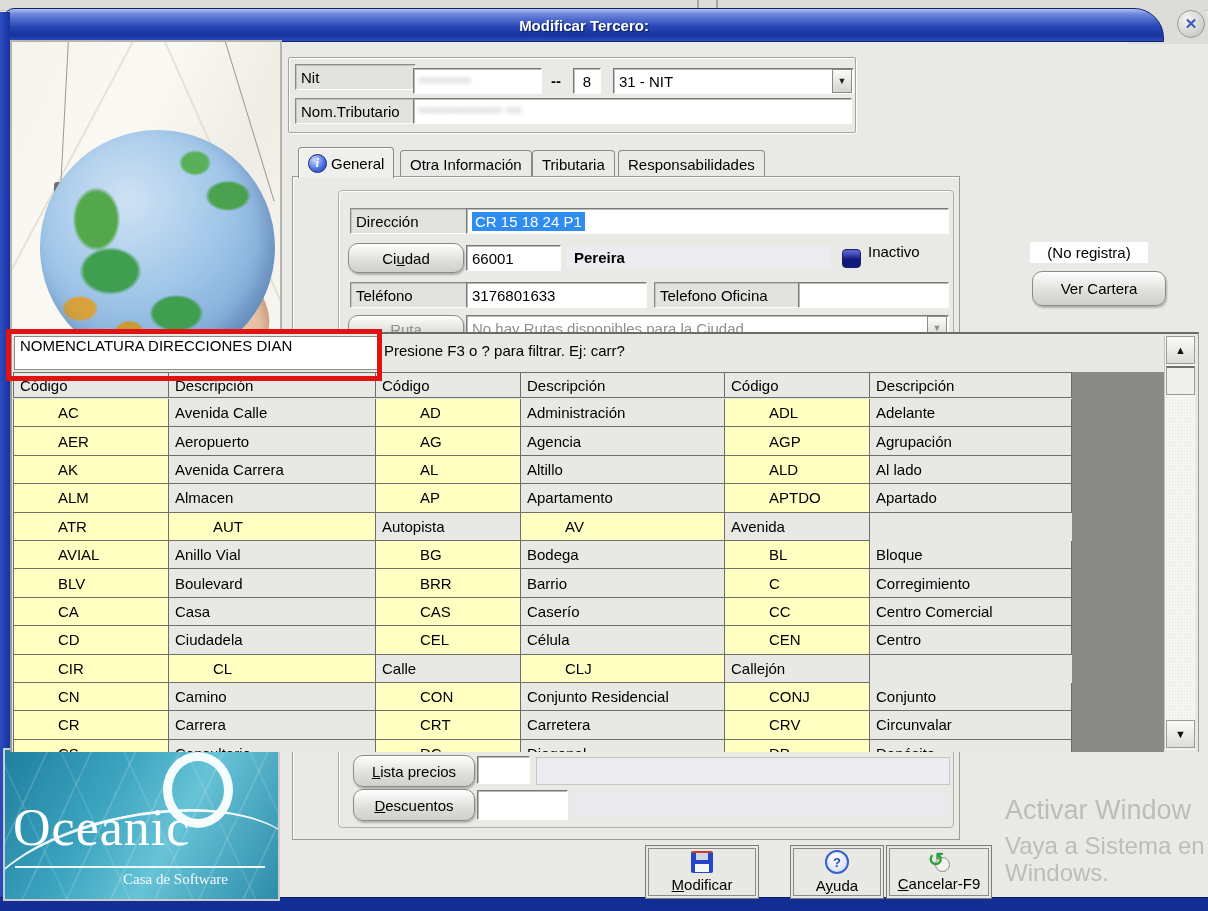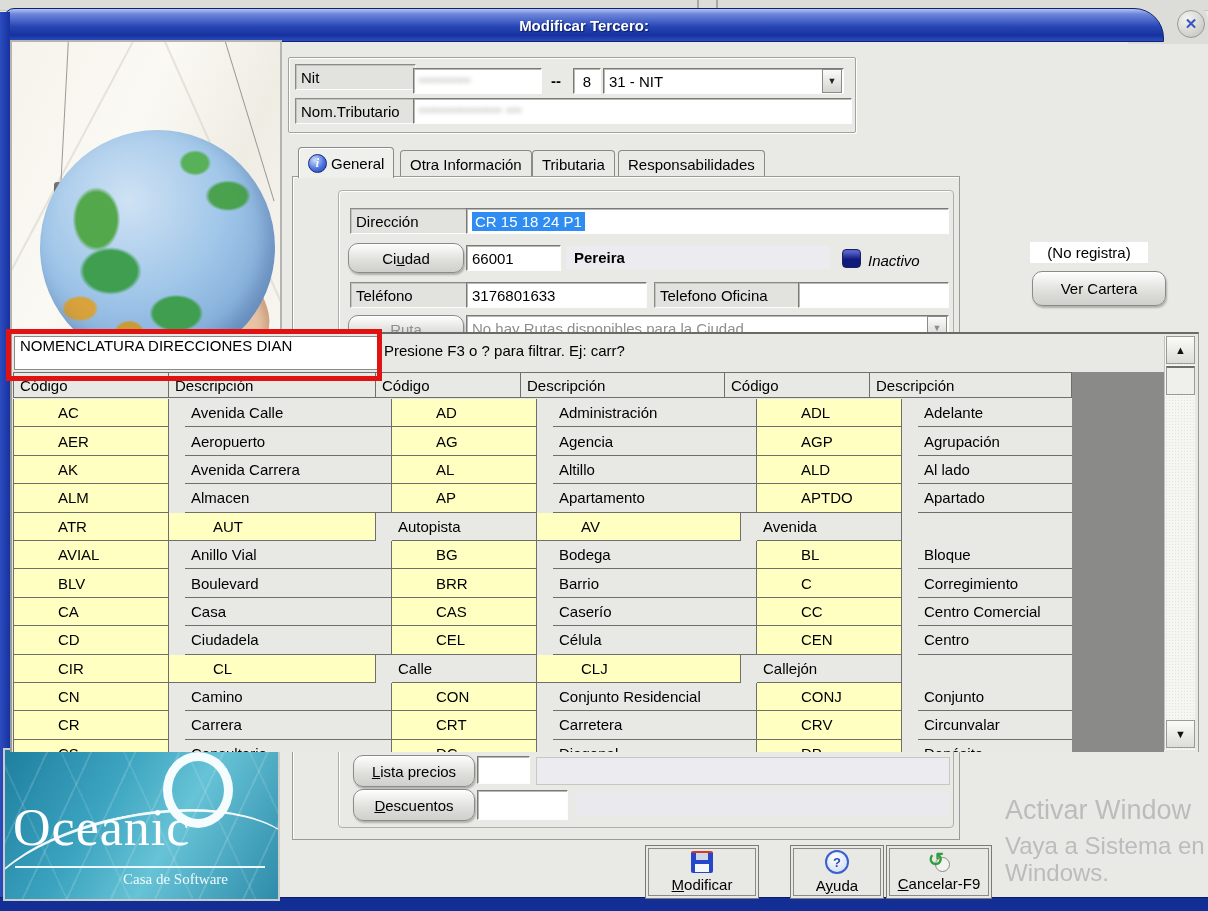--- a/index.html
+++ b/index.html
@@ -79,21 +79,21 @@
   .ov-head{position:absolute;left:1px;top:38px;display:flex;}
   .ov-head>div{height:26px;background:#e8e8e4;border:1px solid #6e6e6a;border-left:none;
     display:flex;align-items:center;padding-left:6px;box-sizing:border-box;}
   .ov-head>div:first-child{border-left:1px solid #6e6e6a;}
   .ov-body{position:absolute;left:1px;top:65px;height:353px;overflow:hidden;}
   .trow{display:flex;}
   .tcell{height:28.4px;border-right:1px solid #6e6e6a;border-bottom:1px solid #6e6e6a;
     display:flex;align-items:center;padding-left:6px;box-sizing:border-box;font-size:15px;}
   .trow .tcell:first-child{border-left:1px solid #6e6e6a;}
   .tcell.code{background:#ffffc2;padding-left:44px;}
-  .tcell.desc{background:#e8e8e4;margin-left:16px;}
+  .tcell.desc{background:#e8e8e4;}
   .ov-head>div:nth-child(1),.trow>div:nth-child(1){width:156px;}
   .ov-head>div:nth-child(2),.trow>div:nth-child(2){width:207px;}
   .ov-head>div:nth-child(3),.trow>div:nth-child(3){width:145px;}
   .ov-head>div:nth-child(4),.trow>div:nth-child(4){width:204px;}
   .ov-head>div:nth-child(5),.trow>div:nth-child(5){width:145px;}
   .ov-head>div:nth-child(6),.trow>div:nth-child(6){width:202px;}
   .ov-filler{position:absolute;left:1060px;top:38px;width:92px;height:380px;background:#8a8a88;}
   .ov-scroll{position:absolute;left:1152px;top:2px;width:30px;height:414px;background:#f5f5f2;
     background-image:radial-gradient(#e2e2de 1px,transparent 1px);background-size:3px 3px;border-left:1px solid #c2c2be;}
   .sb-btn{position:absolute;left:1px;width:27px;height:26px;background:linear-gradient(#fbfbf8,#dcdcd8);
@@ -168,21 +168,21 @@
     <div class="abs lab" style="left:6px;top:6px;width:114px;height:24px;">
       <span>Nit</span>
     </div>
     <div class="abs sunken fld" style="left:124px;top:10px;width:122px;height:24px;">
       <span class="smudge">••••••••••</span>
     </div>
     <span class="abs" style="left:262px;top:14px;font-weight:bold;">--</span>
     <div class="abs sunken fld" style="left:284px;top:10px;width:26px;height:24px;justify-content:center;padding-left:0;">
       <span>8</span>
     </div>
-    <div class="abs sunken fld" style="left:314px;top:10px;width:234px;height:24px;">
+    <div class="abs sunken fld" style="left:324px;top:10px;width:234px;height:24px;">
       <span>31 - NIT</span>
       <span class="dd-arrow">▼</span>
     </div>
     <div class="abs lab" style="left:6px;top:40px;width:114px;height:24px;">
       <span>Nom.Tributario</span>
     </div>
     <div class="abs sunken fld" style="left:124px;top:40px;width:432px;height:24px;">
       <span class="smudge">•••••••••••••••• •••</span>
     </div>
   </div>
@@ -212,21 +212,21 @@
   <div class="abs rbtn" style="left:348px;top:243px;width:114px;height:28px;">
     <span><span>Ci</span><span class="u">u</span><span>dad</span></span>
   </div>
   <div class="abs sunken fld" style="left:466px;top:245px;width:88px;height:24px;">
     <span>66001</span>
   </div>
   <div class="abs flat" style="left:566px;top:246px;width:256px;height:23px;">
     <span>Pereira</span>
   </div>
   <div class="abs" style="left:842px;top:249px;width:17px;height:17px;border-radius:4px;border:1px solid #1a2060;background:linear-gradient(#5560cc 12%,#101a7a 55%);"></div>
-  <span class="abs" style="left:868px;top:252px;font-style:italic;">Inactivo</span>
+  <span class="abs" style="left:868px;top:243px;">Inactivo</span>
   <div class="abs lab" style="left:350px;top:282px;width:112px;height:24px;">
     <span>Teléfono</span>
   </div>
   <div class="abs sunken fld" style="left:466px;top:282px;width:174px;height:24px;">
     <span>3176801633</span>
   </div>
   <div class="abs lab" style="left:654px;top:282px;width:140px;height:24px;">
     <span>Telefono Oficina</span>
   </div>
   <div class="abs sunken fld" style="left:798px;top:282px;width:144px;height:24px;">

